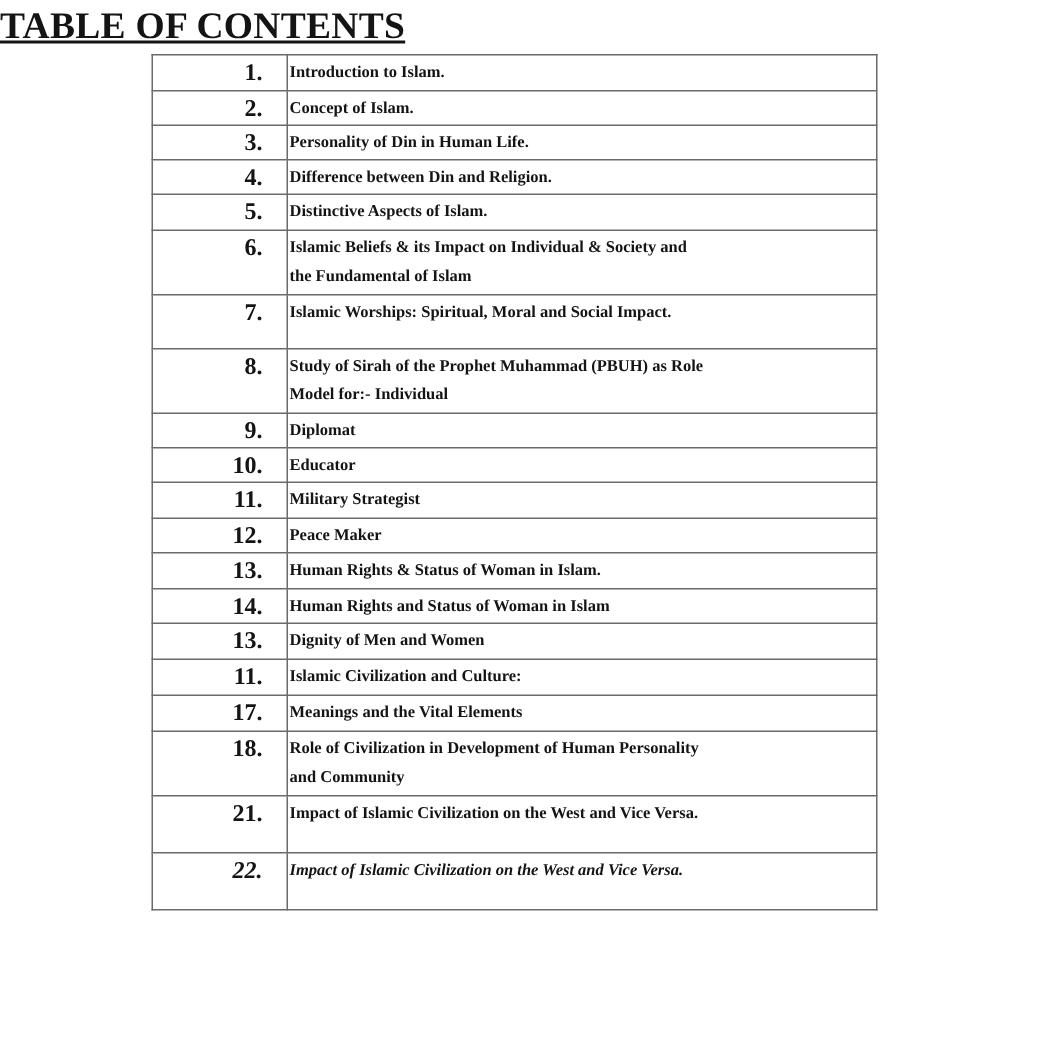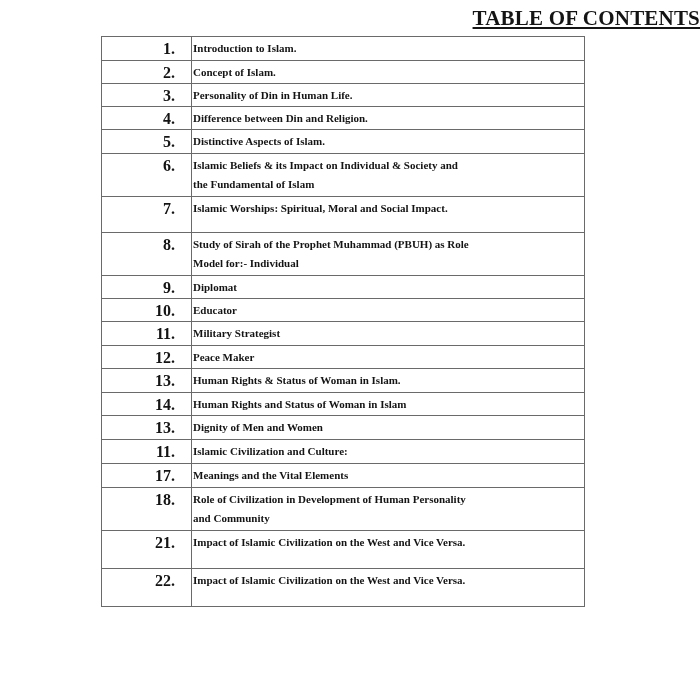--- a/index.html
+++ b/index.html
@@ -13,23 +13,23 @@
     position: relative;
     overflow: hidden;
     font-family: "Liberation Serif", "DejaVu Serif", serif;
     color: #141414;
   }
   .title {
     position: absolute;
     left: 0;
     top: 4px;
     width: 700px;
-    text-align: right;
+    text-align: left;
     font-weight: bold;
-    font-size: 21px;
+    font-size: 25px;
     line-height: 28px;
     letter-spacing: 0.2px;
   }
   .title span {
     text-decoration: underline;
     text-decoration-thickness: 2px;
     text-underline-offset: 2px;
   }
   .toc {
     position: absolute;
@@ -142,18 +142,18 @@
       </tr>
       <tr style="height: 43px;">
         <td class="num">18.</td>
         <td class="txt">Role of Civilization in Development of Human Personality
 and Community</td>
       </tr>
       <tr style="height: 38px;">
         <td class="num">21.</td>
         <td class="txt">Impact of Islamic Civilization on the West and Vice Versa.</td>
       </tr>
-      <tr style="height: 38px;">
+      <tr style="height: 38px; font-style: italic;">
         <td class="num">22.</td>
         <td class="txt">Impact of Islamic Civilization on the West and Vice Versa.</td>
       </tr>
     </tbody>
 </table>
 
 </body></html>

